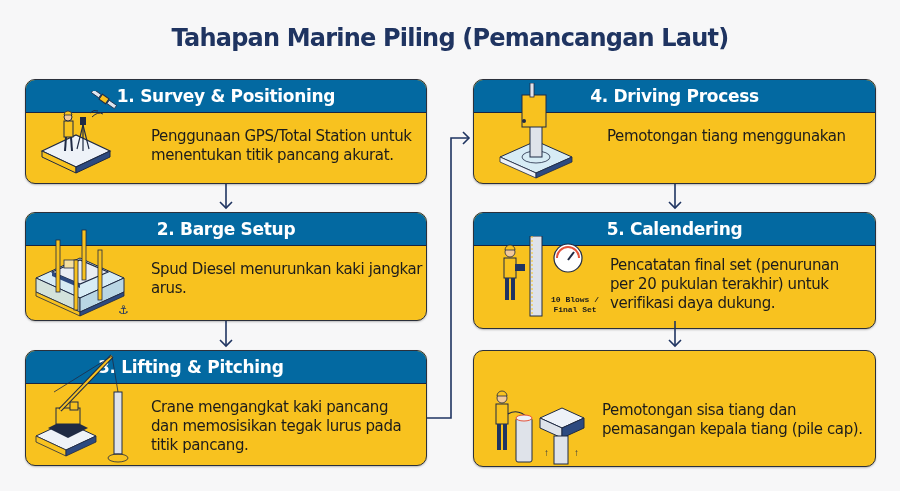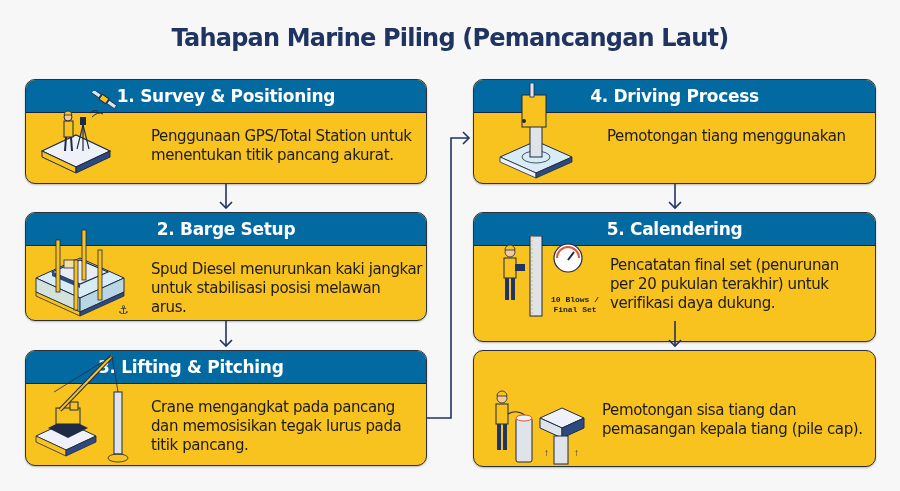--- a/index.html
+++ b/index.html
@@ -80,21 +80,20 @@
       <polygon points="22,46 50,58 50,62 22,50" fill="#2d4a80"></polygon>
       <rect x="34" y="34" width="12" height="8" fill="#f3dfa0" stroke="#1f2a44" stroke-width="0.8"></rect>
       <rect x="26" y="14" width="4" height="52" fill="#f8c21f" stroke="#1f2a44" stroke-width="0.8"></rect>
       <rect x="52" y="4" width="4" height="50" fill="#f8c21f" stroke="#1f2a44" stroke-width="0.8"></rect>
       <rect x="68" y="24" width="4" height="50" fill="#f8c21f" stroke="#1f2a44" stroke-width="0.8"></rect>
       <rect x="44" y="34" width="4" height="50" fill="#f8c21f" stroke="#1f2a44" stroke-width="0.8"></rect>
       <text x="88" y="88" font-size="12" fill="#1f3461">⚓</text>
     </svg>
     <div class="desc" style="left:125px; top:14px;">
       <div>Spud Diesel menurunkan kaki jangkar</div>
-      <div>untuk stabilisasi posisi melawan</div>
       <div>arus.</div>
     </div>
   </div>
 </div>
 
 <div class="card" style="left:25px; top:350px; width:402px; height:116px;">
   <div class="head" style="text-align:left; padding-left:72px;">3. Lifting &amp; Pitching</div>
   <div class="body">
     <svg class="illus" style="left:4px; top:-32px;" width="110" height="112" viewBox="0 0 110 112">
       <polygon points="6,84 36,70 66,84 36,98" fill="#eef2f8" stroke="#1f2a44" stroke-width="1"></polygon>
@@ -104,21 +103,21 @@
       <rect x="26" y="56" width="24" height="16" fill="#f8c21f" stroke="#1f2a44"></rect>
       <rect x="40" y="50" width="8" height="8" fill="#f8c21f" stroke="#1f2a44"></rect>
       <line x1="30" y1="58" x2="82" y2="4" stroke="#1f2a44" stroke-width="4"></line>
       <line x1="30" y1="58" x2="82" y2="4" stroke="#f8c21f" stroke-width="2"></line>
       <line x1="24" y1="40" x2="82" y2="4" stroke="#1f2a44" stroke-width="0.8"></line>
       <line x1="82" y1="4" x2="88" y2="40" stroke="#1f2a44" stroke-width="0.8"></line>
       <rect x="84" y="40" width="8" height="62" fill="#dfe3ea" stroke="#1f2a44" stroke-width="1"></rect>
       <ellipse cx="88" cy="106" rx="10" ry="4" fill="none" stroke="#1f2a44" stroke-width="0.8"></ellipse>
     </svg>
     <div class="desc" style="left:125px; top:14px;">
-      <div>Crane mengangkat pada pancang</div>
+      <div>Crane mengangkat kaki pancang</div>
       <div>dan memosisikan tegak lurus pada</div>
       <div>titik pancang.</div>
     </div>
   </div>
 </div>
 
 <div class="card" style="left:473px; top:79px; width:403px; height:105px;">
   <div class="head">4. Driving Process</div>
   <div class="body">
     <svg class="illus" style="left:20px; top:-30px;" width="90" height="100" viewBox="0 0 90 100">
@@ -130,21 +129,21 @@
       <rect x="28" y="12" width="24" height="32" fill="#f8c21f" stroke="#1f2a44"></rect>
       <rect x="36" y="0" width="4" height="14" fill="#dfe3ea" stroke="#1f2a44" stroke-width="0.8"></rect>
       <circle cx="30" cy="38" r="2" fill="#1f2a44"></circle>
     </svg>
     <div class="desc" style="left:133px; top:14px;">
       <div>Pemotongan tiang menggunakan</div>
     </div>
   </div>
 </div>
 
-<div class="card" style="left:473px; top:212px; width:403px; height:130px;">
+<div class="card" style="left:473px; top:212px; width:403px; height:117px;">
   <div class="head">5. Calendering</div>
   <div class="body">
     <svg class="illus" style="left:22px; top:-10px;" width="100" height="86" viewBox="0 0 100 86">
       <circle cx="14" cy="16" r="5" fill="#f2c99a" stroke="#1f2a44" stroke-width="0.8"></circle>
       <path d="M9,14 a5,5 0 0 1 10,0 z" fill="#f8c21f" stroke="#1f2a44" stroke-width="0.8"></path>
       <rect x="8" y="22" width="12" height="20" fill="#f8c21f" stroke="#1f2a44"></rect>
       <rect x="9" y="42" width="4" height="22" fill="#1f3461"></rect>
       <rect x="15" y="42" width="4" height="22" fill="#1f3461"></rect>
       <rect x="19" y="28" width="10" height="7" fill="#1f3461"></rect>
       <rect x="34" y="0" width="12" height="80" fill="#dfe3ea" stroke="#1f2a44"></rect>

